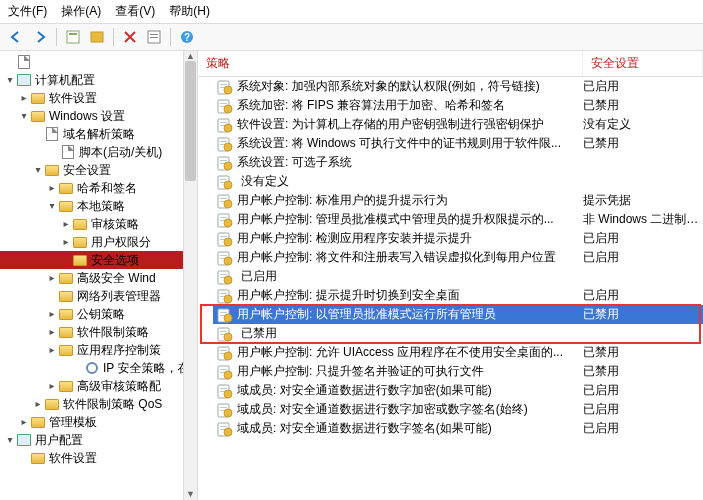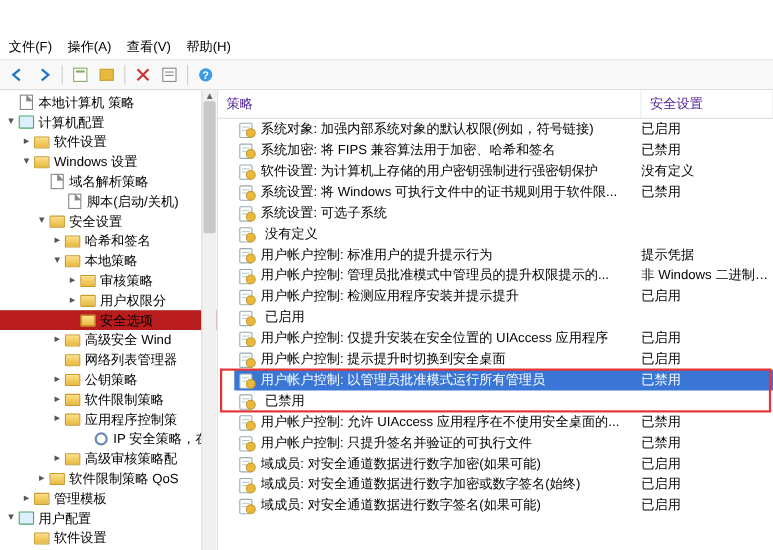--- a/index.html
+++ b/index.html
@@ -1,17 +1,17 @@
 <!DOCTYPE html>
 <html><head>
 <meta charset="utf-8">
 <style>
   * { box-sizing: border-box; margin: 0; padding: 0; }
   body { font-family: "Microsoft YaHei", "Segoe UI", sans-serif; font-size: 12px; background: #fff; color: #000; width: 703px; height: 500px; overflow: hidden; }
-  .menubar { display: flex; gap: 14px; padding: 3px 8px; border-bottom: 1px solid #ddd; margin-top: 31px; }
+  .menubar { display: flex; gap: 14px; padding: 3px 8px; border-bottom: 1px solid #ddd; }
   .menubar span { cursor: default; }
   .toolbar { display: flex; align-items: center; gap: 4px; padding: 3px 6px; border-bottom: 1px solid #ddd; background: #f8f8f8; }
   .toolbar .tbtn { width: 20px; height: 20px; display: flex; align-items: center; justify-content: center; }
   .toolbar .sep { width: 1px; height: 18px; background: #ccc; margin: 0 2px; }
   .main { display: flex; height: calc(500px - 48px); }
   .tree { width: 198px; border-right: 1px solid #ddd; overflow: hidden; padding: 2px 0; position: relative; }
   .tree::-webkit-scrollbar { width: 12px; }
   .tree-row { display: flex; align-items: center; height: 18px; line-height: 18px; white-space: nowrap; padding-right: 2px; }
   .tree-row .exp { width: 12px; text-align: center; color: #555; font-size: 10px; cursor: pointer; }
   .tree-row .exp.blank { color: transparent; }
@@ -20,21 +20,21 @@
   .ico-page { background: #fff; border: 1px solid #888; width: 12px; height: 14px; position: relative; }
   .ico-page::after { content:""; position:absolute; right:-1px; top:-1px; border:3px solid transparent; border-left-color:#888; border-bottom-color:#888; }
   .ico-comp { width:14px; height:12px; border:1px solid #4a6; background:#def; border-radius:1px; }
   .ico-gear { width:12px; height:12px; border:2px solid #6a8ab0; border-radius:50%; }
   .sel { background:#b91c1c; }
   .tree-scroll { position:absolute; right:0; top:0; bottom:0; width:14px; background:#f0f0f0; border-left:1px solid #ddd; }
   .tree-scroll .thumb { position:absolute; left:1px; right:1px; top:10px; height:120px; background:#c8c8c8; border-radius:2px; }
   .tree-scroll .arr { position:absolute; left:0; right:0; height:14px; text-align:center; font-size:9px; color:#666; }
   .tree-scroll .arr.up { top:0; } .tree-scroll .arr.dn { bottom:0; }
   .list { flex:1; overflow:hidden; }
-  .list-head { display:flex; border-bottom:1px solid #ddd; background:#fff; font-weight:400; color:#4c1d95; }
+  .list-head { display:flex; border-bottom:1px solid #ddd; background:#fff; font-weight:400; color:#b91c1c; }
   .list-head .col { padding:4px 8px; border-right:1px solid #eee; }
   .col-pol { flex:1; min-width:0; }
   .col-sec { width:120px; }
   .list-body { }
   .row { display:flex; align-items:center; height:19px; padding:0 4px; white-space:nowrap;margin-left:15px; }
   .row .pico { width:16px; height:16px; margin-right:4px; display:inline-flex; align-items:center; justify-content:center; }
   .pico svg { width:16px; height:16px; }
   .row .ptxt { flex:1; overflow:hidden; text-overflow:ellipsis; }
   .row .psec { width:120px; padding-left:4px; overflow:hidden; text-overflow:ellipsis; }
   .highlight-box { position:relative; }
@@ -99,21 +99,20 @@
 
 <div class="main">
 
   <div class="tree">
     <div id="tree-rows">
         <div class="tree-row" style="padding-left: 4px;">
           <span class="exp blank">▸</span>
           <span class="ico">
             <span class="ico-page"></span>
           </span>
-          <span>本地计算机 策略</span>
         </div>
         <div class="tree-row" style="padding-left: 4px;">
           <span class="exp">▾</span>
           <span class="ico">
             <span class="ico-comp"></span>
           </span>
           <span>计算机配置</span>
         </div>
         <div class="tree-row" style="padding-left: 18px;">
           <span class="exp">▸</span>
@@ -386,32 +385,32 @@
           </div>
           <div class="row">
             <span class="pico">
               <svg viewBox="0 0 16 16">
                 <rect x="1" y="2" width="11" height="13" rx="1" fill="#fff" stroke="#9aa"></rect>
                 <rect x="3" y="5" width="7" height="1" fill="#bcc"></rect>
                 <rect x="3" y="8" width="7" height="1" fill="#bcc"></rect>
                 <circle cx="11" cy="11" r="4" fill="#e8b93e" stroke="#c79a2a"></circle>
               </svg>
             </span>
-            <span class="psec">已启用</span>
-          </div>
-          <div class="row">
-            <span class="pico">
-              <svg viewBox="0 0 16 16">
-                <rect x="1" y="2" width="11" height="13" rx="1" fill="#fff" stroke="#9aa"></rect>
-                <rect x="3" y="5" width="7" height="1" fill="#bcc"></rect>
-                <rect x="3" y="8" width="7" height="1" fill="#bcc"></rect>
-                <circle cx="11" cy="11" r="4" fill="#e8b93e" stroke="#c79a2a"></circle>
-              </svg>
-            </span>
-            <span class="ptxt">用户帐户控制: 仅提升安装在安全位置的 UIAccess 应用程序</span>
+            <span class="ptxt">用户帐户控制: 将文件和注册表写入错误虚拟化到每用户位置</span>
+            <span class="psec">已启用</span>
+          </div>
+          <div class="row">
+            <span class="pico">
+              <svg viewBox="0 0 16 16">
+                <rect x="1" y="2" width="11" height="13" rx="1" fill="#fff" stroke="#9aa"></rect>
+                <rect x="3" y="5" width="7" height="1" fill="#bcc"></rect>
+                <rect x="3" y="8" width="7" height="1" fill="#bcc"></rect>
+                <circle cx="11" cy="11" r="4" fill="#e8b93e" stroke="#c79a2a"></circle>
+              </svg>
+            </span>
             <span class="psec">已启用</span>
           </div>
           <div class="row">
             <span class="pico">
               <svg viewBox="0 0 16 16">
                 <rect x="1" y="2" width="11" height="13" rx="1" fill="#fff" stroke="#9aa"></rect>
                 <rect x="3" y="5" width="7" height="1" fill="#bcc"></rect>
                 <rect x="3" y="8" width="7" height="1" fill="#bcc"></rect>
                 <circle cx="11" cy="11" r="4" fill="#e8b93e" stroke="#c79a2a"></circle>
               </svg>

